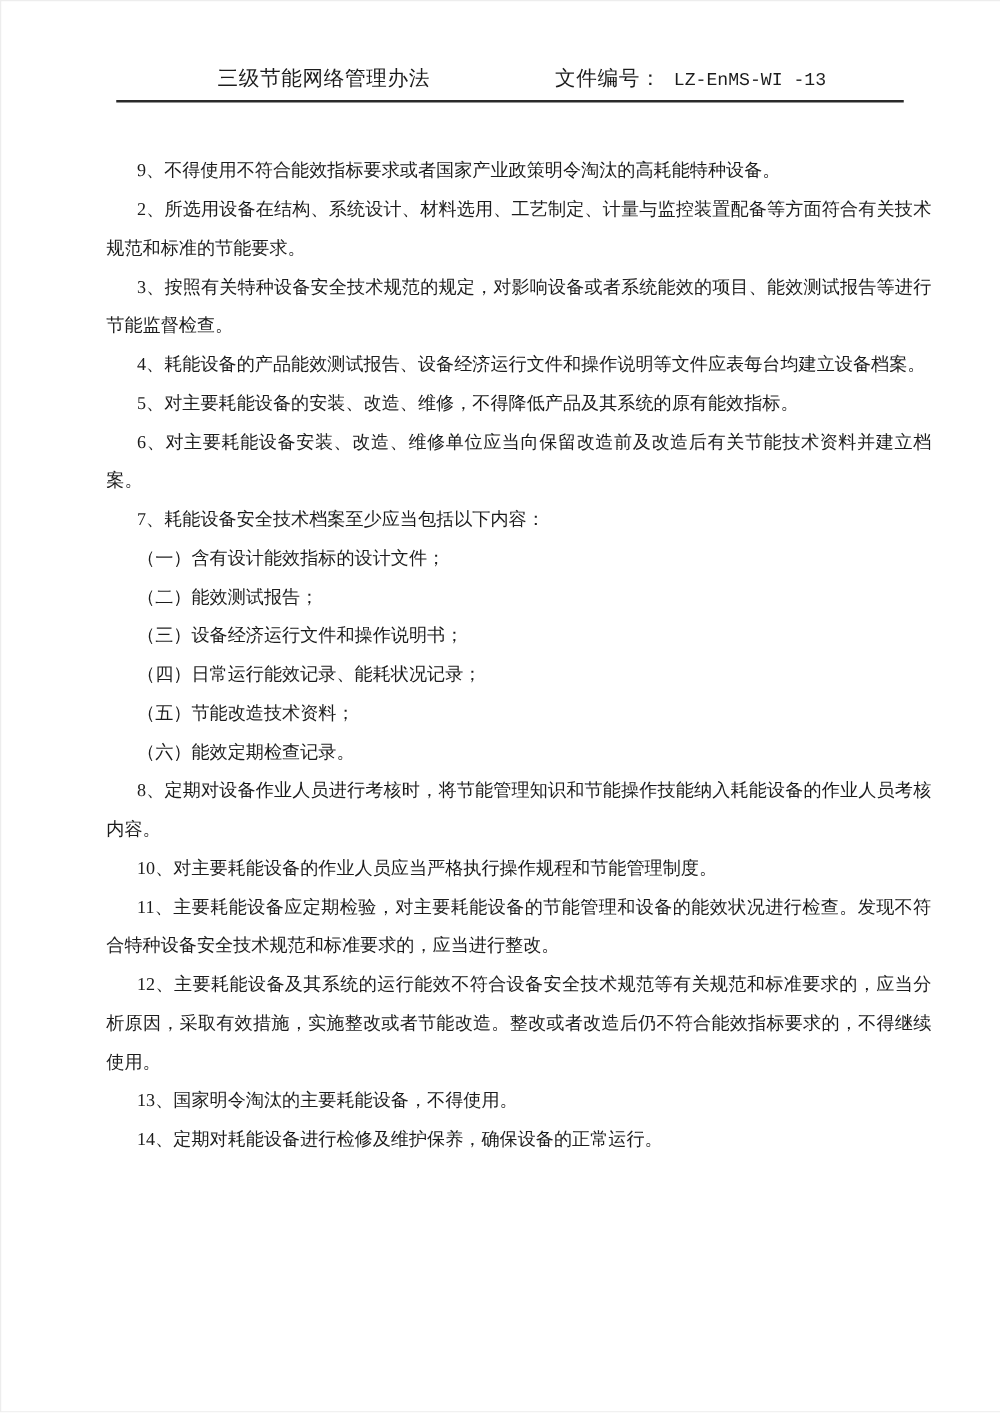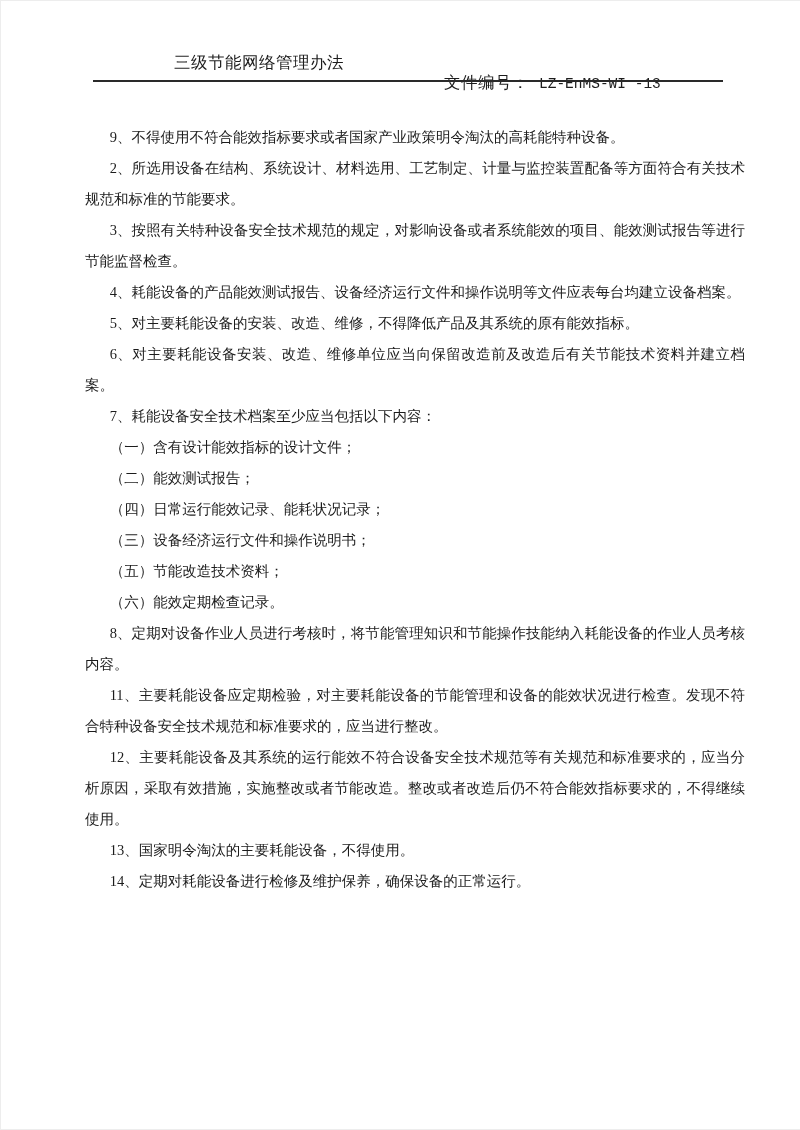--- a/index.html
+++ b/index.html
@@ -26,21 +26,20 @@
     letter-spacing: 0.5px;
     line-height: 22px;
     white-space: nowrap;
   }
   .header-right {
     position: absolute;
     left: 444px;
     top: 52px;
     line-height: 22px;
     white-space: nowrap;
-    margin-top: 20px;
   }
   .header-doc-no-label {
     font-size: 16.5px;
     letter-spacing: 0.5px;
   }
   .header-doc-no-value {
     font-family: "Liberation Mono", "DejaVu Sans Mono", monospace;
     font-size: 14.5px;
     letter-spacing: 0px;
     margin-left: 10px;
@@ -95,24 +94,25 @@
   <div class="body-text">
     <p>9、不得使用不符合能效指标要求或者国家产业政策明令淘汰的高耗能特种设备。</p>
     <p>2、所选用设备在结构、系统设计、材料选用、工艺制定、计量与监控装置配备等方面符合有关技术规范和标准的节能要求。</p>
     <p>3、按照有关特种设备安全技术规范的规定，对影响设备或者系统能效的项目、能效测试报告等进行节能监督检查。</p>
     <p>4、耗能设备的产品能效测试报告、设备经济运行文件和操作说明等文件应表每台均建立设备档案。</p>
     <p>5、对主要耗能设备的安装、改造、维修，不得降低产品及其系统的原有能效指标。</p>
     <p>6、对主要耗能设备安装、改造、维修单位应当向保留改造前及改造后有关节能技术资料并建立档案。</p>
     <p>7、耗能设备安全技术档案至少应当包括以下内容：</p>
     <p>（一）含有设计能效指标的设计文件；</p>
     <p>（二）能效测试报告；</p>
+    <p>（三）设备经济运行文件和操作说明书；</p>
     <p>（四）日常运行能效记录、能耗状况记录；</p>
-    <p>（三）设备经济运行文件和操作说明书；</p>
     <p>（五）节能改造技术资料；</p>
     <p>（六）能效定期检查记录。</p>
     <p>8、定期对设备作业人员进行考核时，将节能管理知识和节能操作技能纳入耗能设备的作业人员考核内容。</p>
+    <p>10、对主要耗能设备的作业人员应当严格执行操作规程和节能管理制度。</p>
     <p>11、主要耗能设备应定期检验，对主要耗能设备的节能管理和设备的能效状况进行检查。发现不符合特种设备安全技术规范和标准要求的，应当进行整改。</p>
     <p>12、主要耗能设备及其系统的运行能效不符合设备安全技术规范等有关规范和标准要求的，应当分析原因，采取有效措施，实施整改或者节能改造。整改或者改造后仍不符合能效指标要求的，不得继续使用。</p>
     <p>13、国家明令淘汰的主要耗能设备，不得使用。</p>
     <p>14、定期对耗能设备进行检修及维护保养，确保设备的正常运行。</p>
   </div>
 
 </div>
 
 </body></html>

